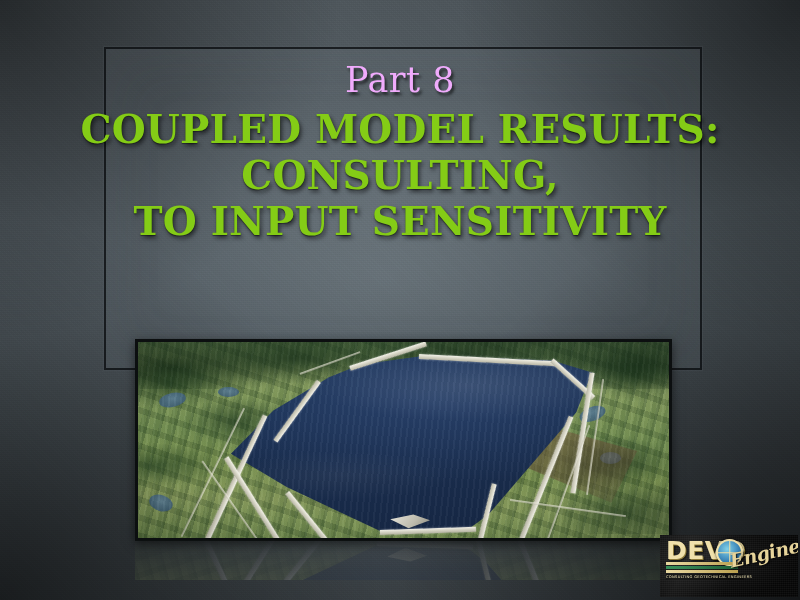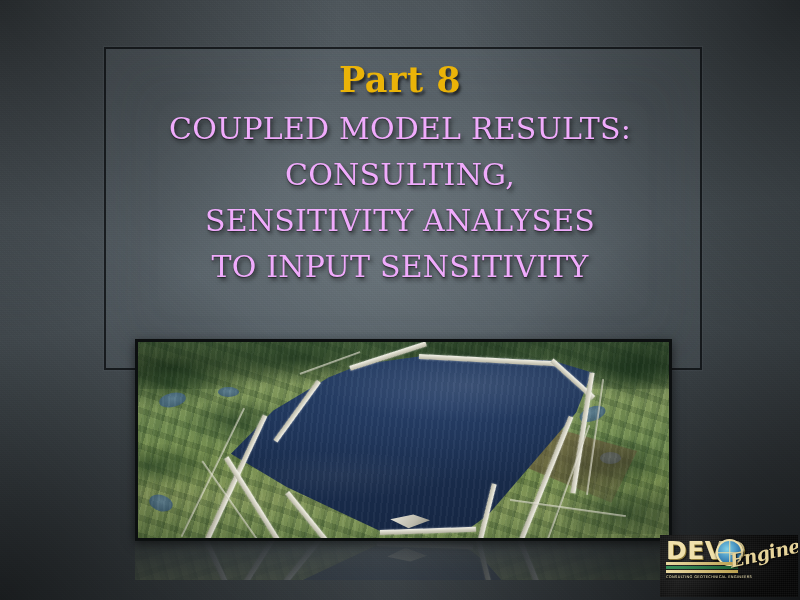--- a/index.html
+++ b/index.html
@@ -79,34 +79,34 @@
   .title-stack {
     position: absolute;
     left: 0;
     top: 60px;
     width: 800px;
     text-align: center;
     pointer-events: none;
   }
   .part-label {
     font-family: "DejaVu Serif", "Liberation Serif", serif;
-    font-weight: 700;
+    font-weight: 400;
     font-size: 35px;
     line-height: 40px;
     letter-spacing: 0.5px;
-    color: #eab308;
+    color: #f0abfc;
     text-shadow: 2px 3px 3px rgba(0,0,0,0.62);
   }
   .title-line {
     font-family: "DejaVu Serif", "Liberation Serif", serif;
-    font-weight: 400;
-    font-size: 30px;
+    font-weight: 700;
+    font-size: 39px;
     line-height: 46px;
     letter-spacing: 0.2px;
-    color: #f0abfc;
+    color: #84cc16;
     text-shadow:
        2px 3px 4px rgba(0,0,0,0.55),
        0 1px 1px rgba(0,0,0,0.45);
     white-space: nowrap;
   }
   .title-line.t1 { margin-top: 6px; }
 
   
   .photo-wrap {
     position: absolute;
@@ -425,21 +425,20 @@
   <div class="bg-base"></div>
   <div class="bg-noise"></div>
   <div class="bg-corner-dark"></div>
 
   <div class="title-frame"></div>
 
   <div class="title-stack">
     <div class="part-label">Part 8</div>
     <div class="title-line t1">COUPLED MODEL RESULTS:</div>
     <div class="title-line">CONSULTING,</div>
-    <div class="title-line">SENSITIVITY ANALYSES</div>
     <div class="title-line">TO INPUT SENSITIVITY</div>
   </div>
 
   <div class="photo-wrap">
     <div class="photo">
       <div class="land"></div>
       <div class="land-tex"></div>
       <div class="treeline-top"></div>
       <div class="treeline-left"></div>
       <div class="treeline-right"></div>

